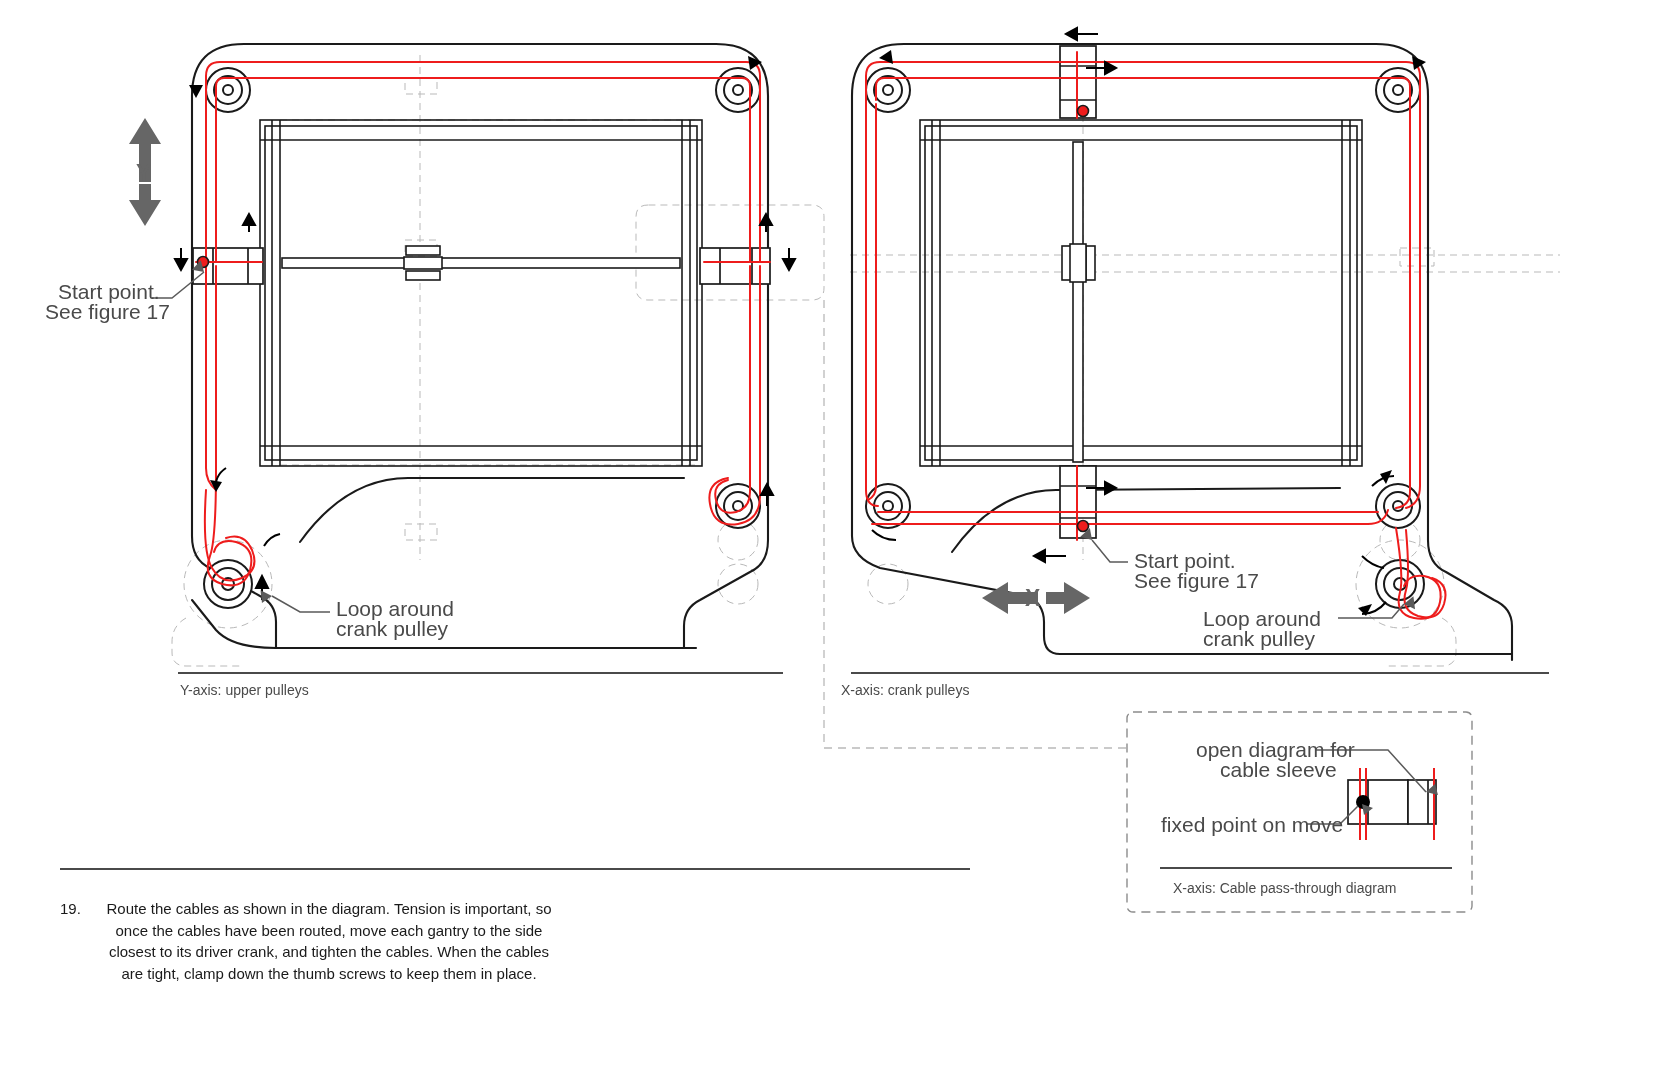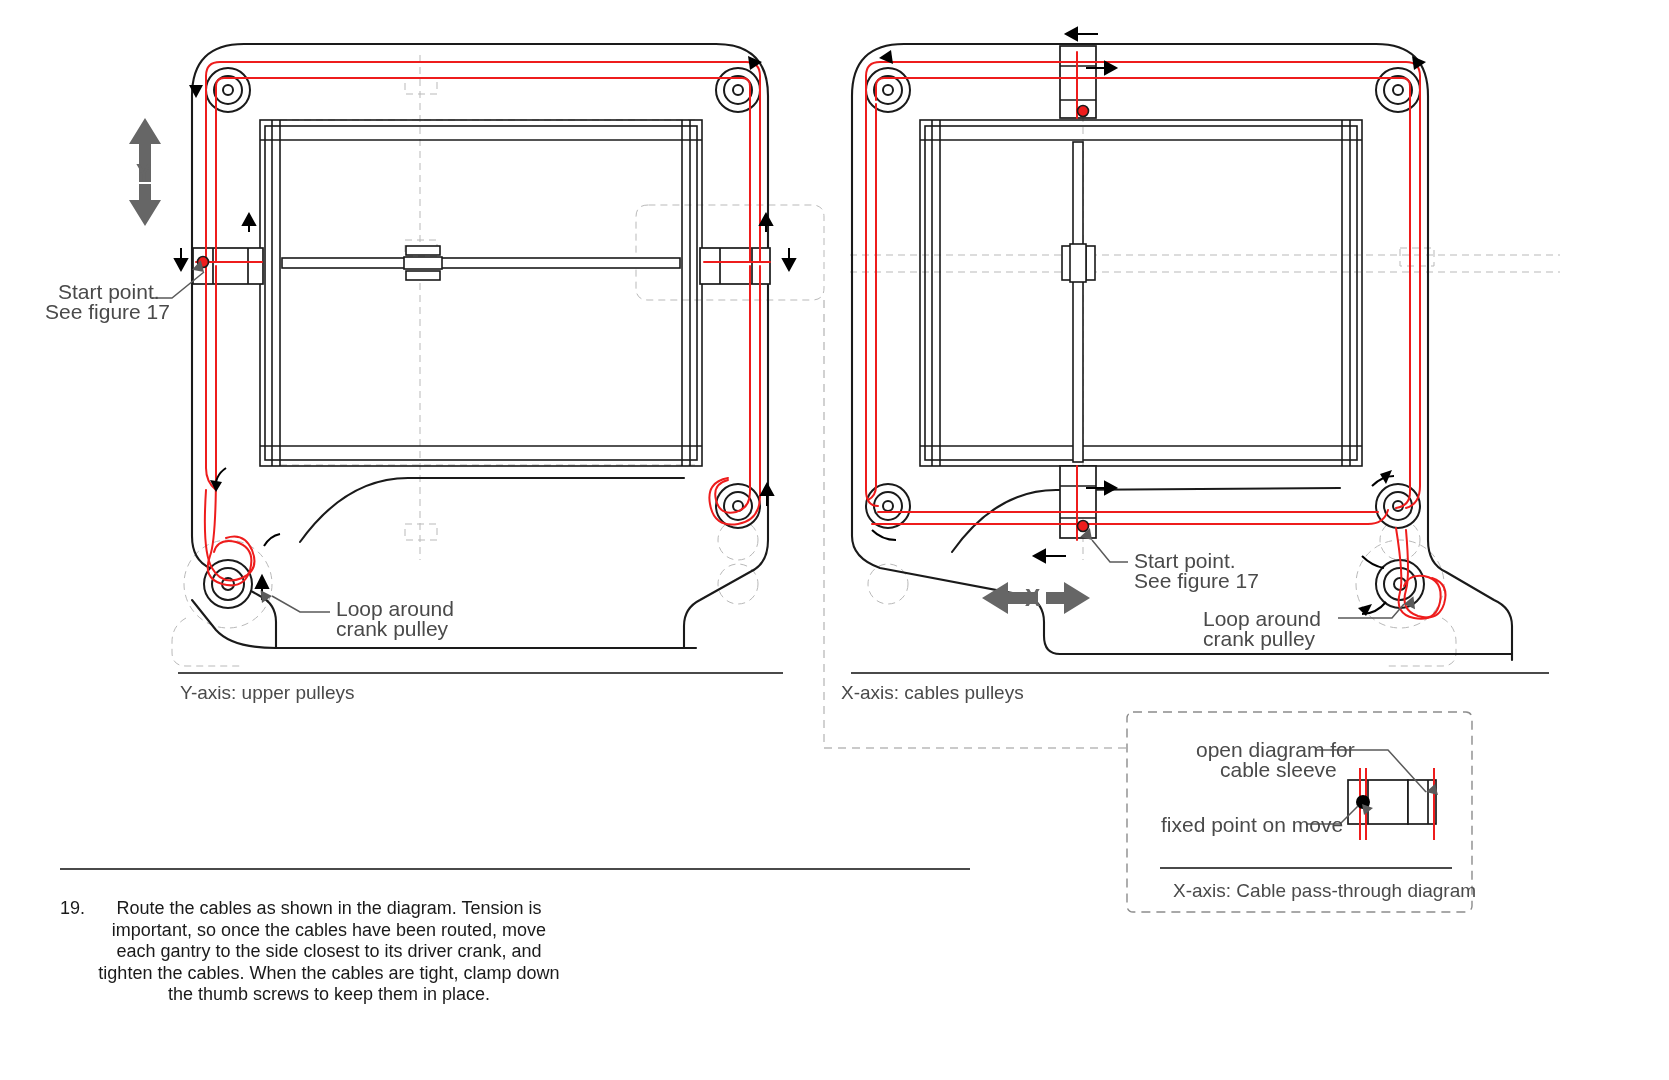--- a/index.html
+++ b/index.html
@@ -5,26 +5,26 @@
   html,body{margin:0;padding:0;background:#ffffff;}
   body{
     width:1669px;height:1080px;position:relative;overflow:hidden;
     font-family:"Liberation Sans","DejaVu Sans",sans-serif;
     color:#4a4a4a;
   }
   .stage{position:absolute;left:0;top:0;width:1669px;height:1080px;}
   svg.layer{position:absolute;left:0;top:0;width:1669px;height:1080px;overflow:visible;}
 
   .lbl{position:absolute;font-size:21px;line-height:19px;color:#4a4a4a;white-space:pre;}
-  .cap{position:absolute;font-size:19px;color:#4a4a4a;white-space:nowrap;}
+  .cap{position:absolute;font-size:14px;color:#4a4a4a;white-space:nowrap;}
   .axis-letter{position:absolute;font-weight:bold;font-size:23px;color:#666666;}
 
   .rule{position:absolute;background:#4a4a4a;height:2px;}
 
-  .instr{position:absolute;font-size:18px;line-height:21.5px;color:#1a1a1a;}
+  .instr{position:absolute;font-size:15px;line-height:21.5px;color:#1a1a1a;}
   .instr .num{position:absolute;left:0;top:0;}
   .instr .body{margin-left:38px;display:block;max-width:470px;text-align:center;}
 </style>
 </head>
 <body>
 
 <div class="stage">
 
   <svg class="layer" viewBox="0 0 1669 1080">
 
@@ -360,21 +360,21 @@
   <div class="lbl" style="left:1203px;top:629px;">crank pulley</div>
 
   <div class="lbl" style="left:1196px;top:740px;">open diagram for</div>
   <div class="lbl" style="left:1220px;top:760px;">cable sleeve</div>
   <div class="lbl" style="left:1161px;top:815px;">fixed point on move</div>
 
   <div class="rule" style="left:178px;top:672px;width:605px;"></div>
   <div class="rule" style="left:851px;top:672px;width:698px;"></div>
 
   <div class="cap" style="left:180px;top:682px;">Y-axis: upper pulleys</div>
-  <div class="cap" style="left:841px;top:682px;">X-axis: cables pulleys</div>
+  <div class="cap" style="left:841px;top:682px;">X-axis: crank pulleys</div>
   <div class="cap" style="left:1173px;top:880px;">X-axis: Cable pass-through diagram</div>
 
   <div class="rule" style="left:60px;top:868px;width:910px;"></div>
 
   <div class="instr" style="left:60px;top:898px;width:500px;">
     <span class="num">19.</span>
     <span class="body">Route the cables as shown in the diagram. Tension is important, so once the cables have been routed, move each gantry to the side closest to its driver crank, and tighten the cables. When the cables are tight, clamp down the thumb screws to keep them in place.</span>
   </div>
 
 </div>

